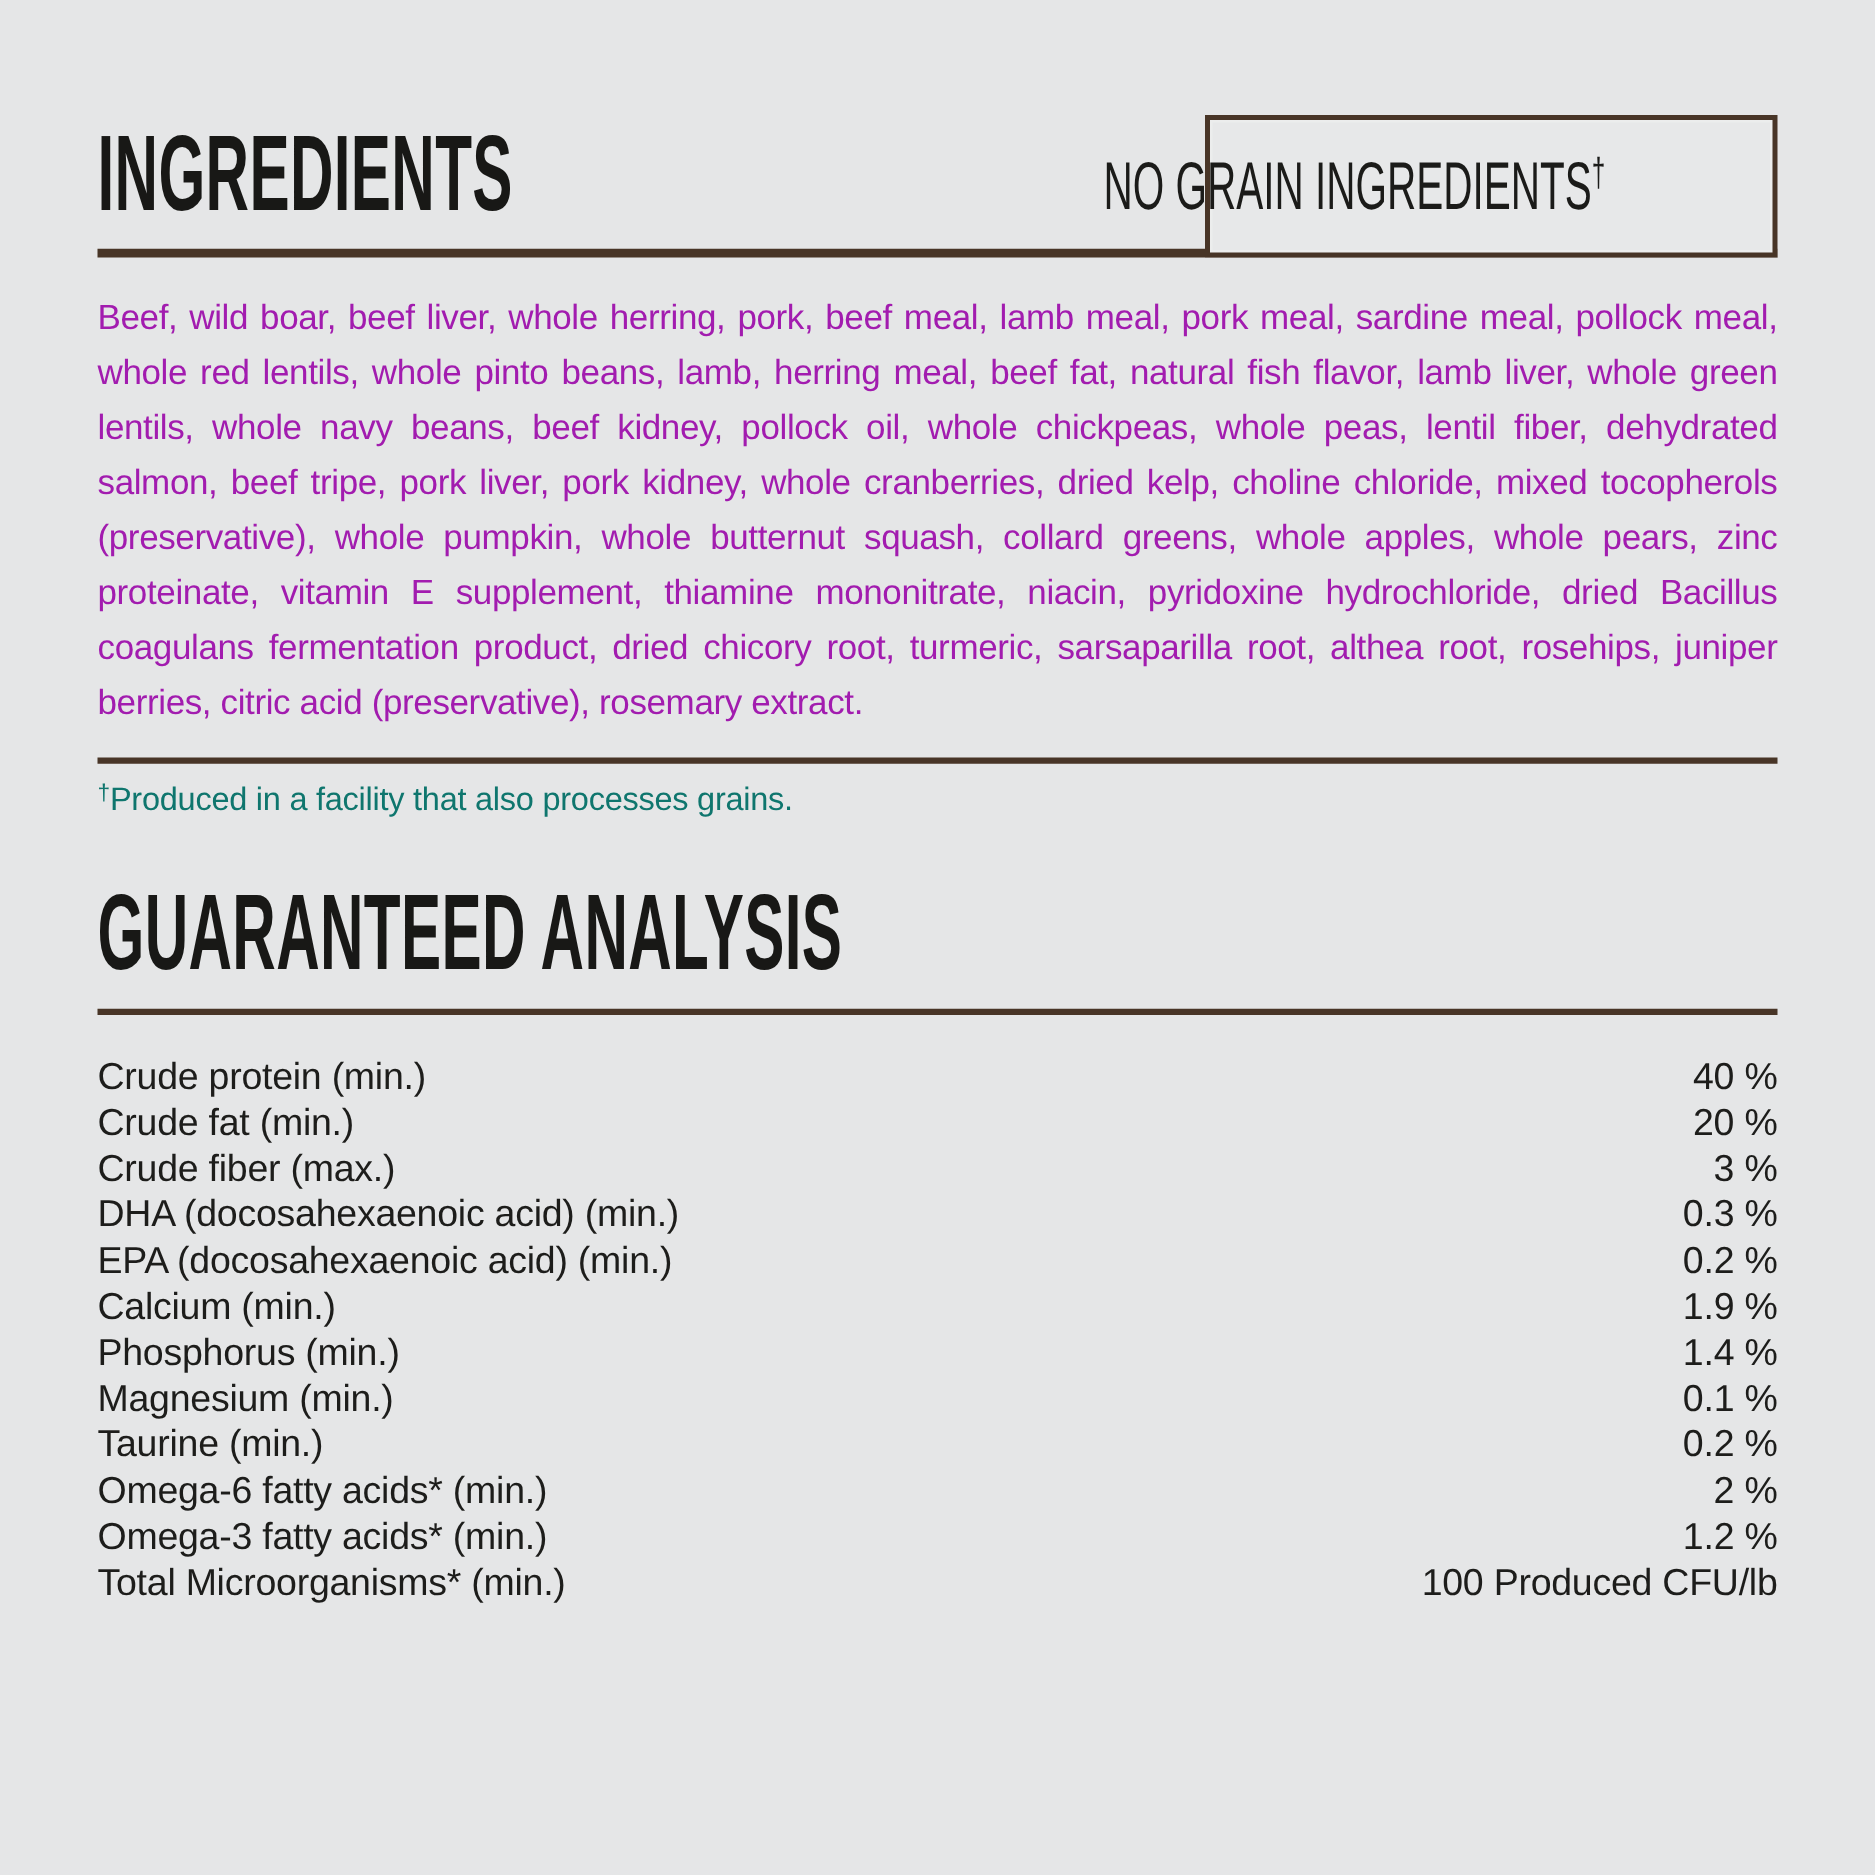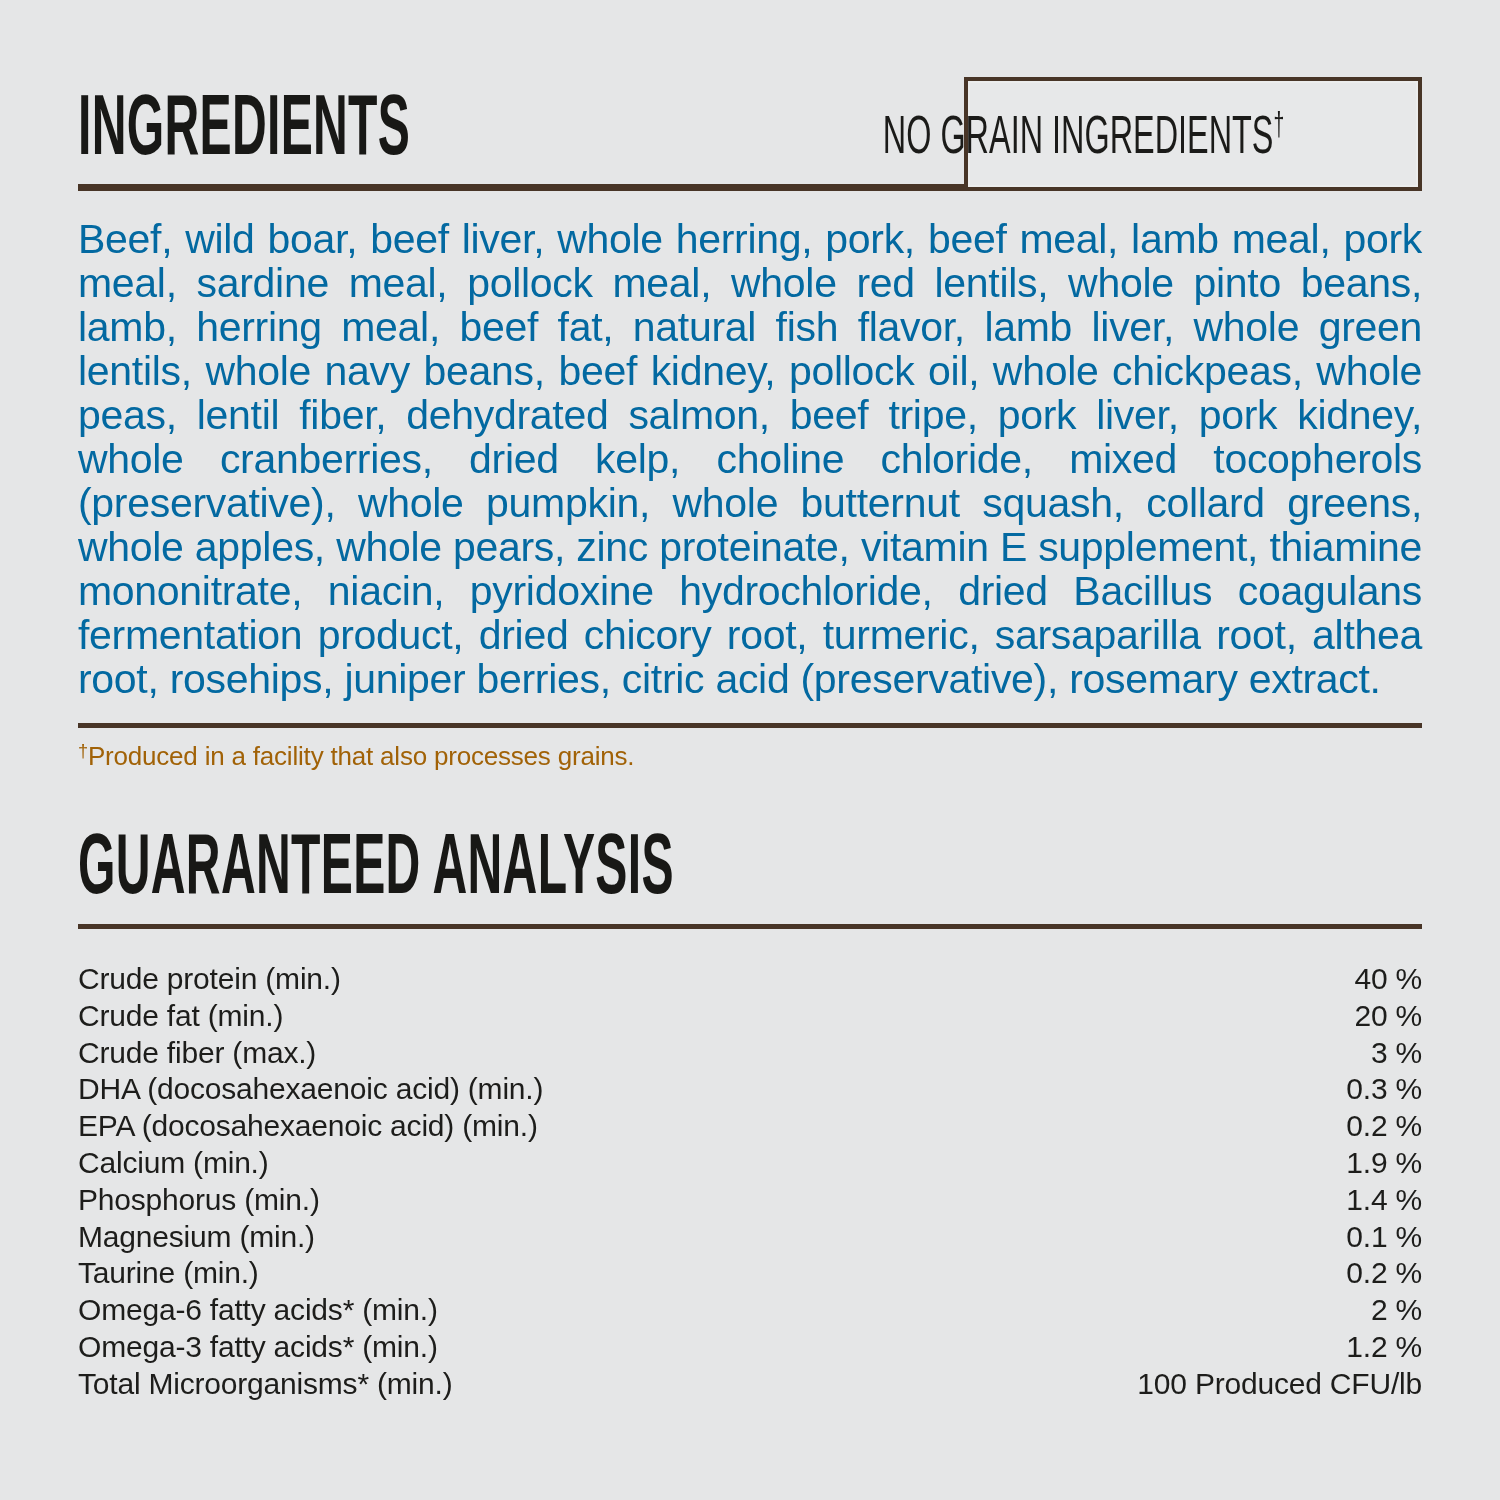--- a/index.html
+++ b/index.html
@@ -8,21 +8,21 @@
     height: 1500px;
     background: #e5e6e7;
     font-family: "Liberation Sans", sans-serif;
     color: #1d1d1b;
     overflow: hidden;
   }
   .page {
     box-sizing: border-box;
     width: 1500px;
     height: 1500px;
-    padding: 1px 78px;
+    padding: 16px 78px;
   }
 
   
   .ing-header {
     position: relative;
     padding-top: 88px;
   }
   .big-title {
     margin: 0 0 24px 0;
     font-size: 86px;
@@ -66,31 +66,31 @@
     color: #1b1b19;
   }
   .badge-text sup {
     font-size: 60%;
     vertical-align: 18px;
   }
 
   
   .ing-body {
     margin: 26px 0 22px 0;
-    font-size: 41px;
+    font-size: 28px;
     line-height: 44px;
     letter-spacing: -0.3px;
     text-align: justify;
-    color: #0369a1;
+    color: #a21caf;
   }
   .footnote {
     margin-top: 13px;
     font-size: 26px;
     letter-spacing: -0.2px;
-    color: #a16207;
+    color: #0f766e;
   }
   .footnote sup {
     font-size: 70%;
     vertical-align: 8px;
   }
 
   
   .ga-header {
     margin-top: 56px;
   }

